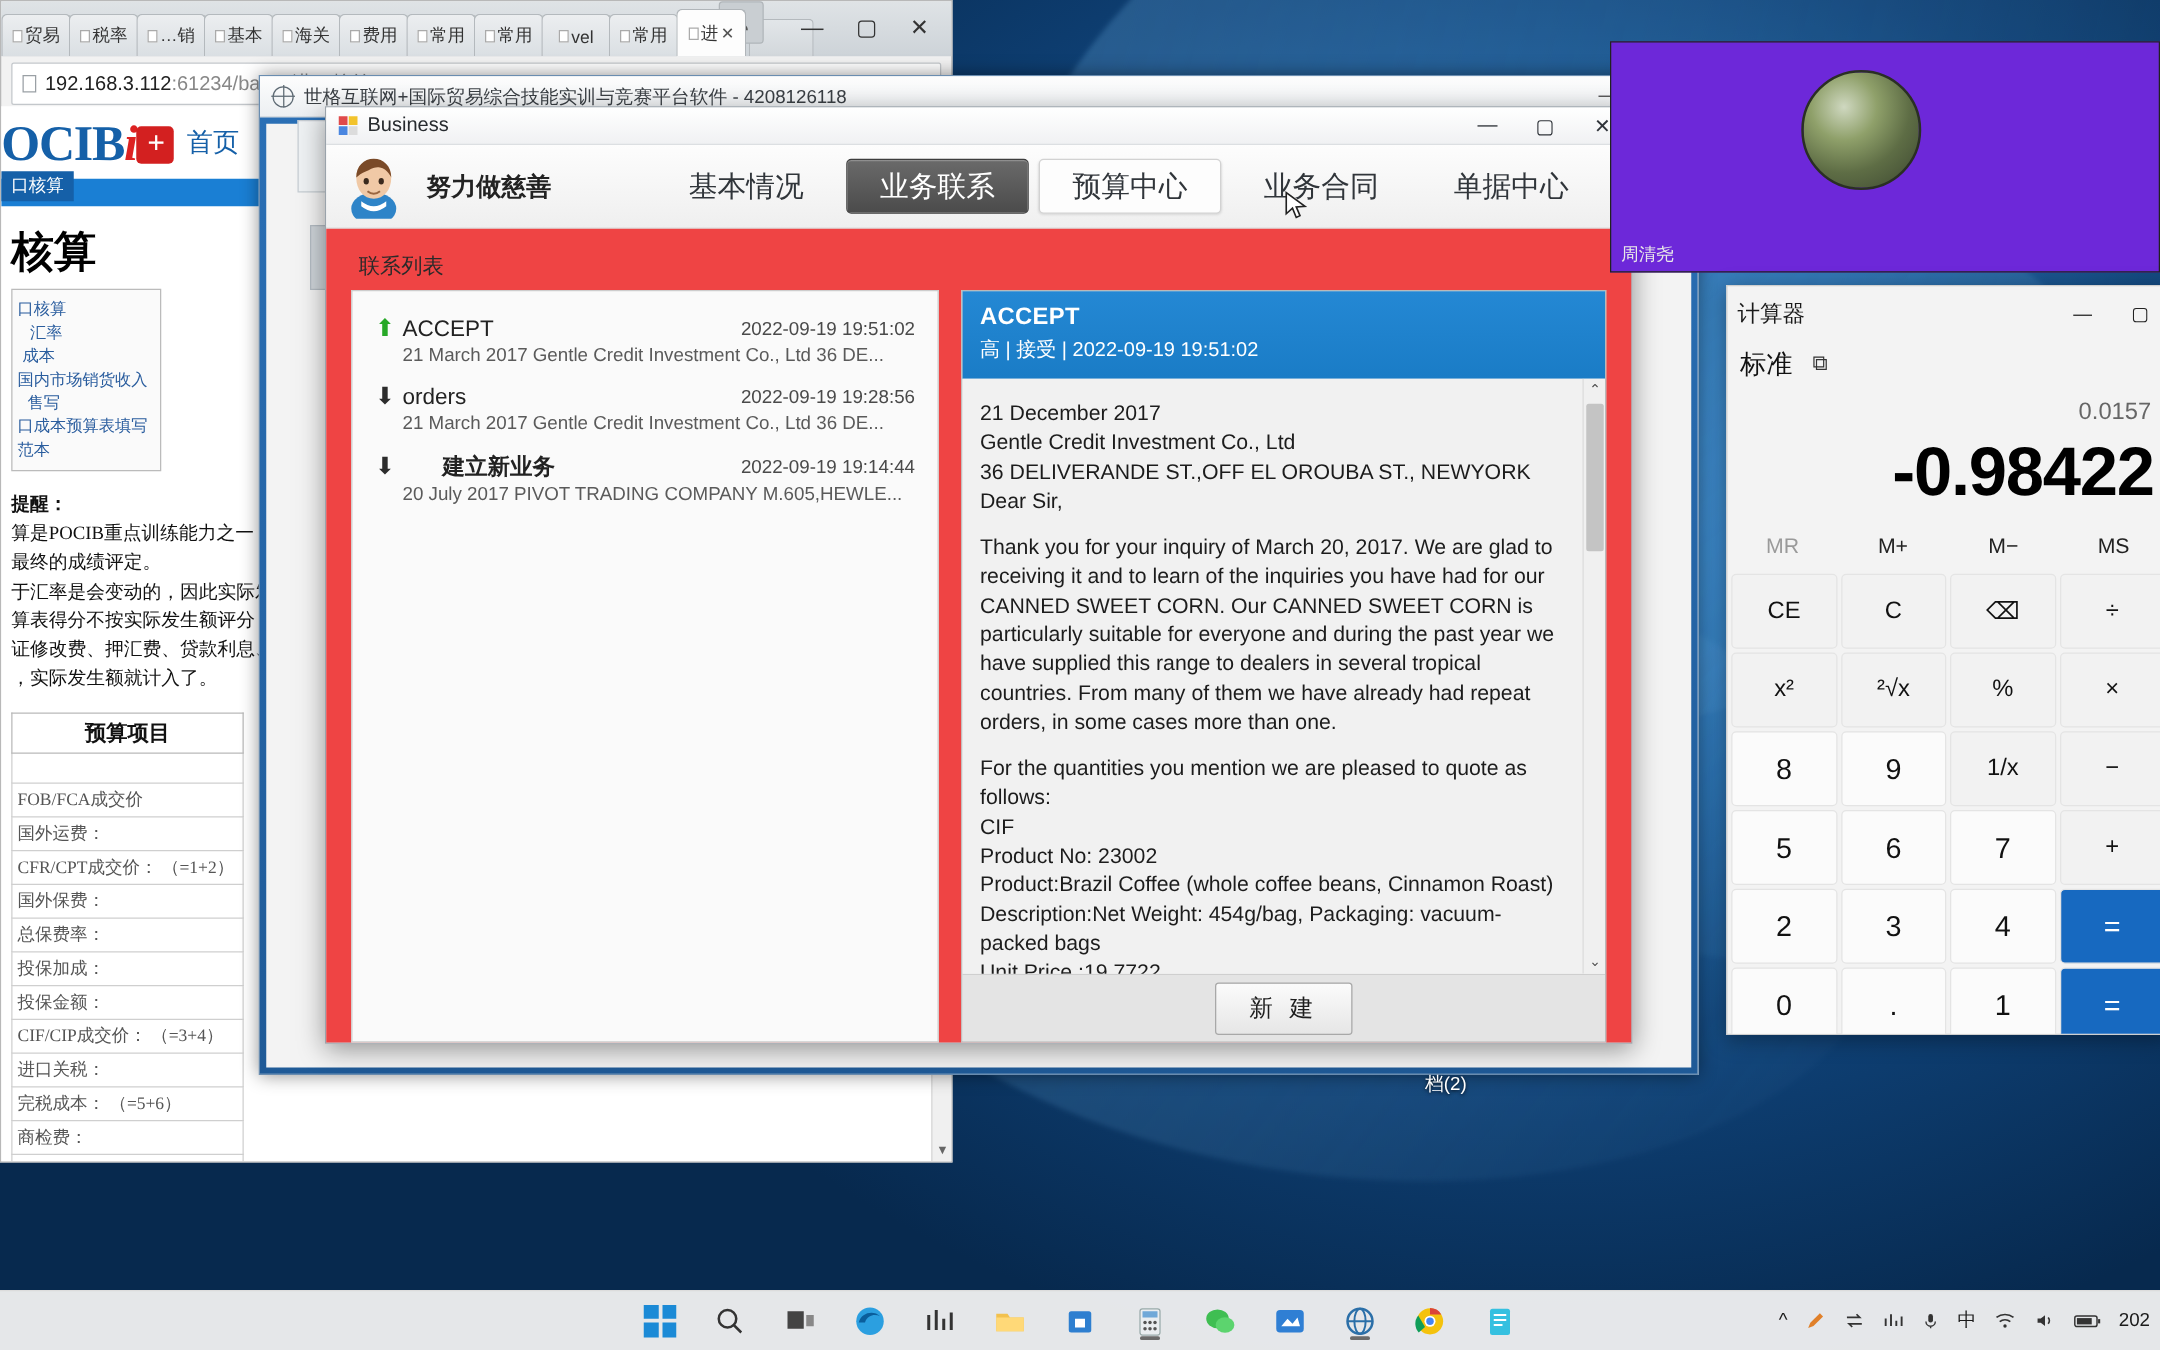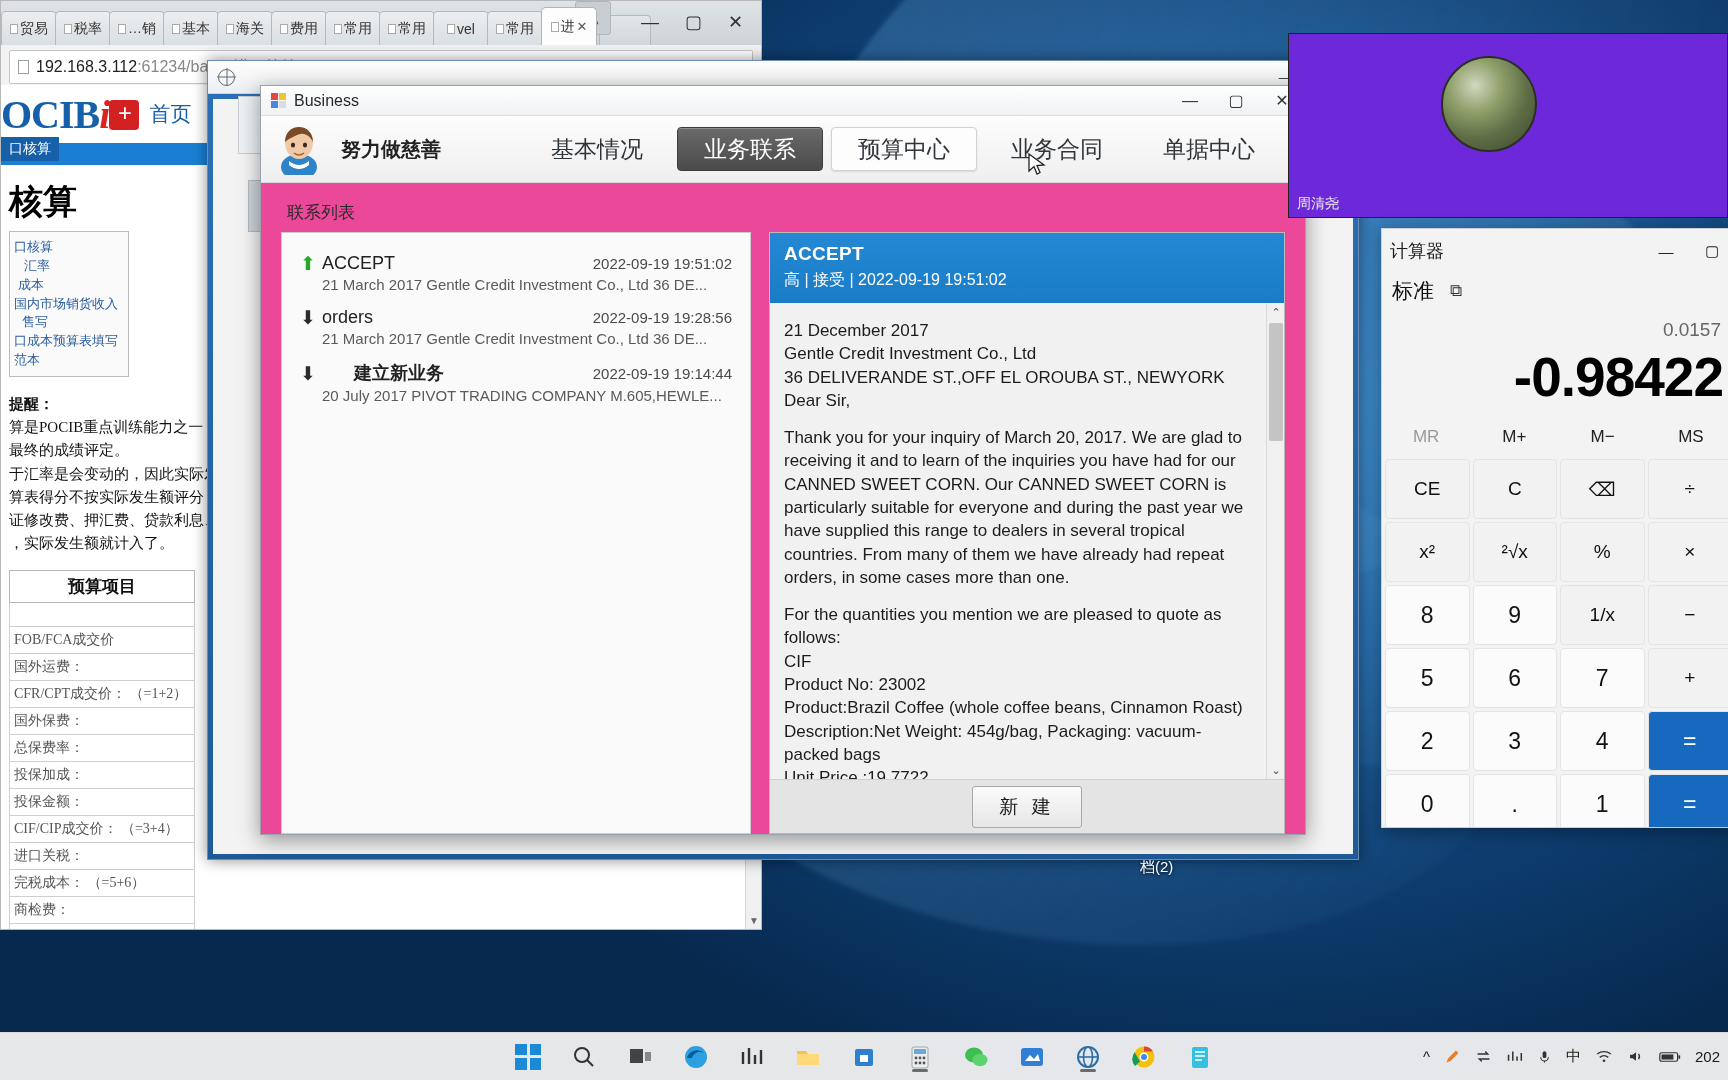--- a/index.html
+++ b/index.html
@@ -170,21 +170,21 @@
   #username{ font-size:20px; font-weight:bold; color:#222; margin-left:16px;
      font-family:"Liberation Sans", sans-serif;}
   #navtabs{ margin-left:auto; display:flex; align-items:center; gap:0; height:100%;}
   .ntab{ font-size:23px; color:#30353a; padding:0 26px; height:44px;
      display:flex;align-items:center; border-radius:4px; margin:0 4px;}
   .ntab.sel{ background:linear-gradient(#6a6a6a,#4b4b4b); color:#fff;
      border:1px solid #3d3d3d; box-shadow:inset 0 1px 0 rgba(255,255,255,.25);}
   .ntab.hover{ background:#fdfdfd; border:1px solid #d2d2d2;
      box-shadow:0 1px 2px rgba(0,0,0,.10);}
 
-  #bizbody{ flex:1; background:#ec4899; position:relative; padding:12px 20px 0 20px;}
+  #bizbody{ flex:1; background:#ef4444; position:relative; padding:12px 20px 0 20px;}
   #listlabel{ font-size:17px; color:#2a2a2a; margin:6px 0 8px 6px;}
 
   #twocol{ display:flex; gap:18px; height:602px;}
   #listpane{ width:470px; background:#fafafa; border:1px solid #cdcdcd;
      padding:16px 12px 0 12px; position:relative;}
   .litem{ padding:4px 6px 10px 6px; cursor:default;}
   .litem .row1{ display:flex; align-items:center;}
   .litem .arrow{ font-size:19px; width:22px; flex:none; line-height:1;}
   .litem .arrow.up{ color:#27a827;}
   .litem .arrow.down{ color:#2c2c2c;}
@@ -435,20 +435,21 @@
       <div class="arrow" style="top:0">▲</div>
       <div class="thumb" style="top:20px"></div>
       <div class="arrow" style="bottom:0">▼</div>
     </div>
   </div>
 </div>
 
 <div id="appwin">
   <div class="titlebar">
     <span class="globe"></span>
+    <span class="tb-title">世格互联网+国际贸易综合技能实训与竞赛平台软件 - 4208126118</span>
     <span class="tb-btns">
       <span>—</span>
       <span>▢</span>
     </span>
   </div>
   <div class="appbody">
     <div class="appinner"></div>
   </div>
 </div>
 

